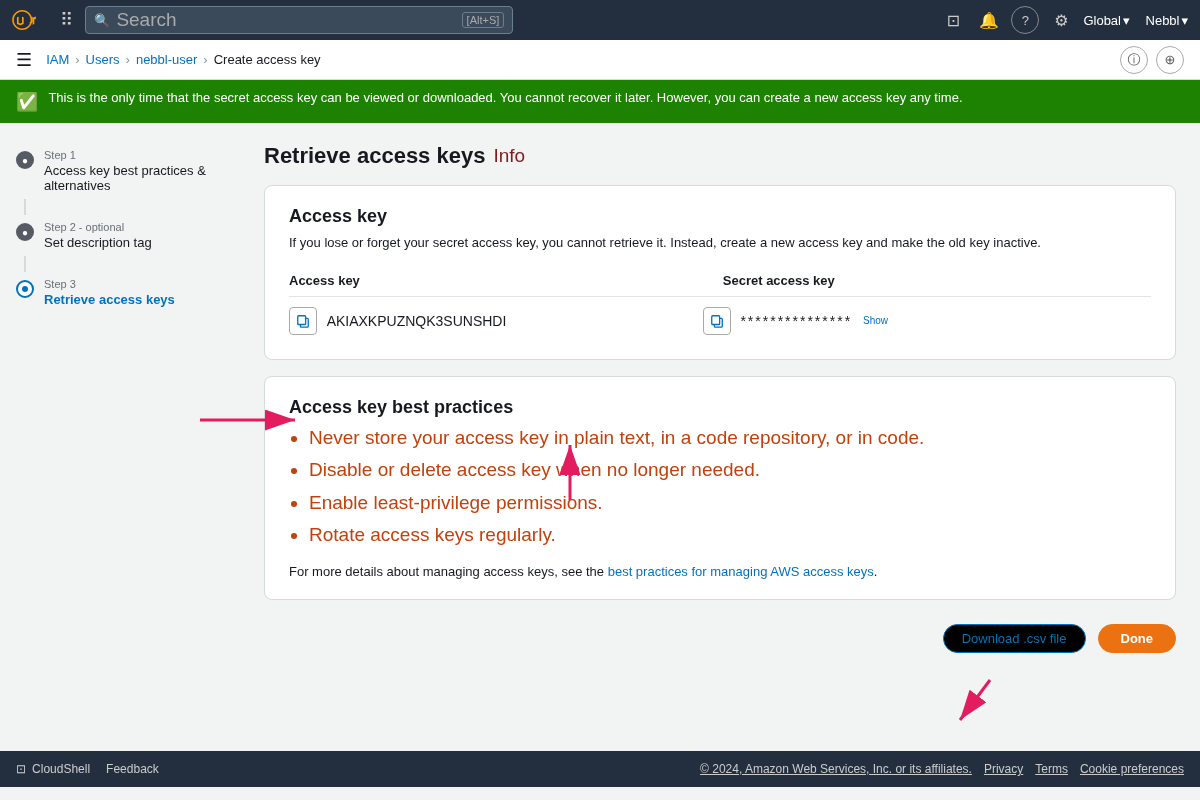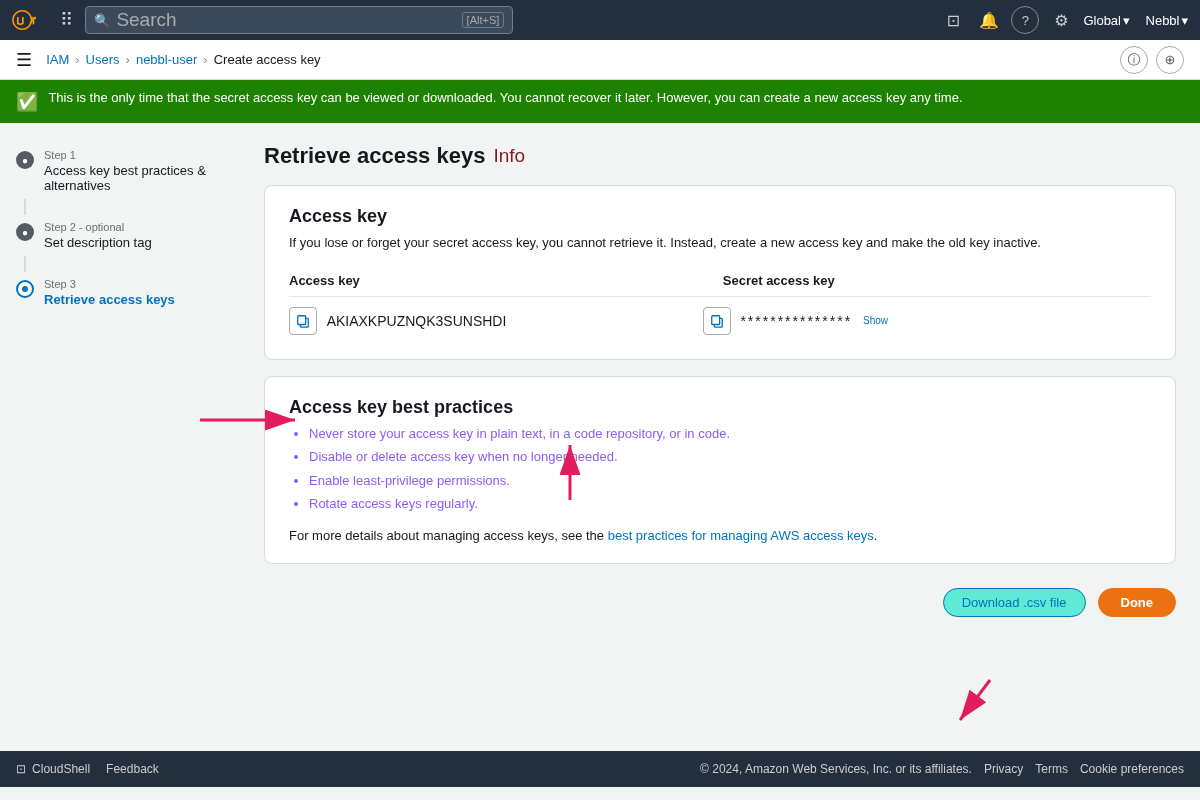--- a/index.html
+++ b/index.html
@@ -185,31 +185,31 @@
       display: inline-flex; align-items: center; justify-content: center;
       margin-right: 6px; color: #0073bb;
       vertical-align: middle;
     }
     .key-value { font-size: 14px; vertical-align: middle; }
     .secret-stars { color: #16191f; letter-spacing: 2px; font-size: 14px; }
     .show-link { color: #0073bb; cursor: pointer; font-size: 10px; text-decoration: none; margin-top: 24px; }
 
     
     .bp-list { padding-left: 20px; margin-bottom: 14px; }
-    .bp-list li { font-size: 13px; color: #8b5cf6; margin-bottom: 4px; line-height: 1.5; }
+    .bp-list li { font-size: 19px; color: #c2410c; margin-bottom: 4px; line-height: 1.5; }
     .bp-note { font-size: 13px; color: #16191f; }
     .bp-note a { color: #0073bb; text-decoration: none; }
 
     
     .action-row {
       display: flex; justify-content: flex-end; gap: 12px;
       padding: 8px 0 4px 0;
     }
     .btn-secondary {
-      background: #5eead4; border: 1px solid #0073bb;
+      background: #000000; border: 1px solid #0073bb;
       color: #0073bb; border-radius: 20px;
       padding: 6px 18px; font-size: 13px; cursor: pointer;
       font-weight: 400;
     }
     .btn-primary {
       background: #ec7211; border: 1px solid #ec7211;
       color: #fff; border-radius: 20px;
       padding: 6px 22px; font-size: 13px; cursor: pointer;
       font-weight: 600;
     }
@@ -220,21 +220,21 @@
       color: #ccc;
       height: 36px;
       display: flex; align-items: center;
       padding: 0 16px;
       font-size: 12px;
       gap: 8px;
     }
     .footer-left { display: flex; align-items: center; gap: 16px; }
     .footer-shell { display: flex; align-items: center; gap: 6px; color: #ccc; }
     .footer-spacer { flex: 1; }
-    .footer-right { display: flex; align-items: center; gap: 12px; }
+    .footer-right { display: flex; align-items: center; gap: 12px; text-decoration: underline; }
     .footer-link { color: #ccc; text-decoration: none; cursor: pointer; }
 
     
     .key-col { width: 48%; padding-right: 20px; }
     .secret-col { width: 52%; padding-left: 20px; }
   </style>
 </head>
 <body>
 
 <nav class="top-nav">

